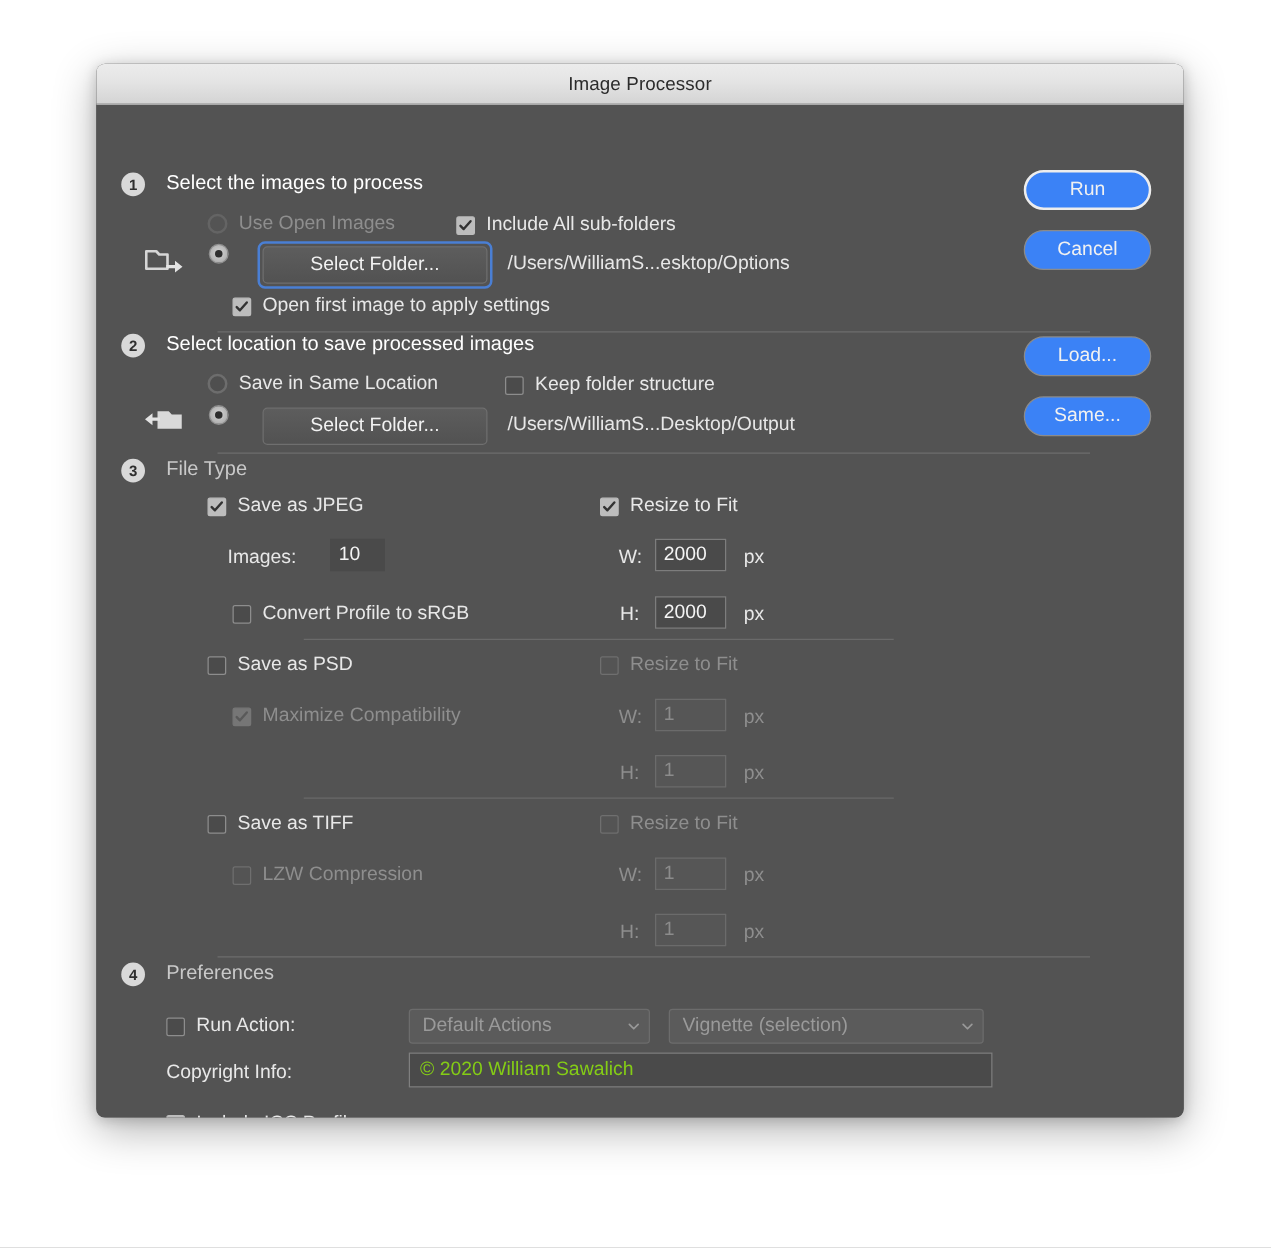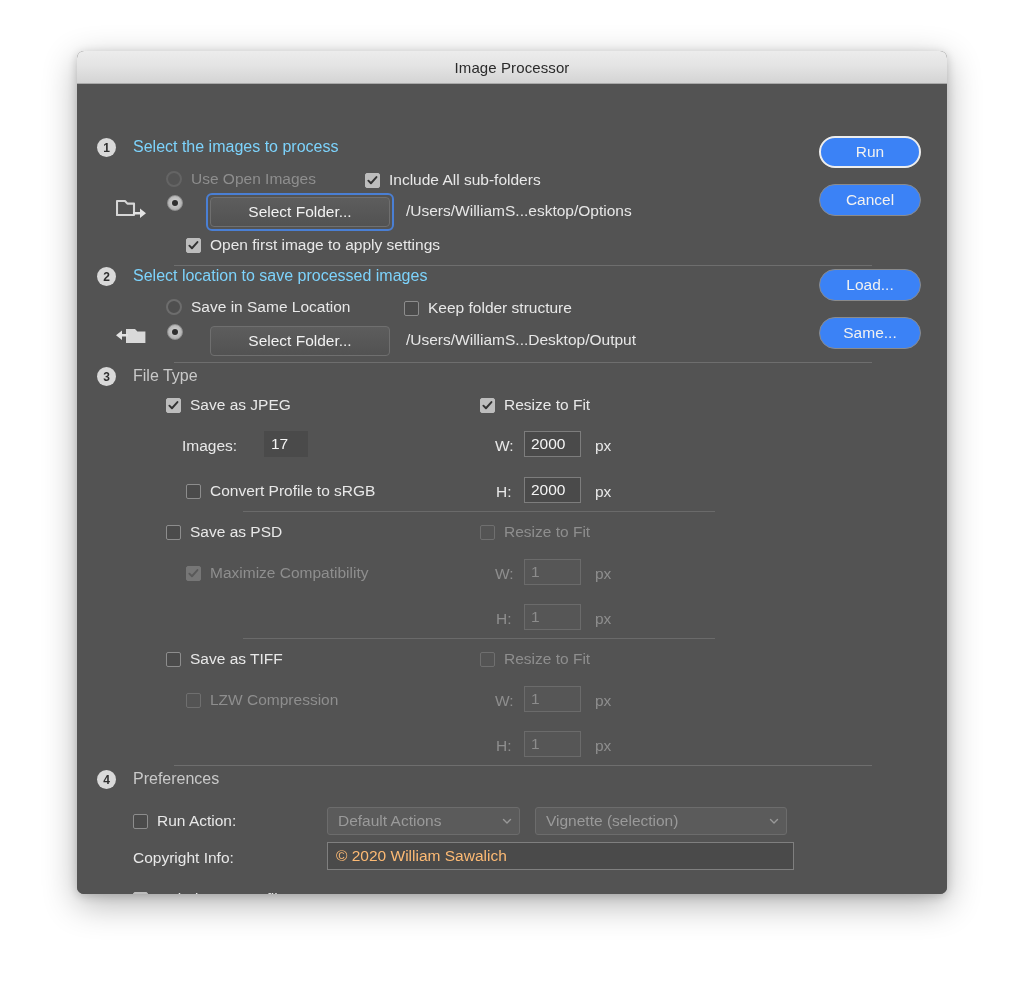--- a/index.html
+++ b/index.html
@@ -33,21 +33,21 @@
   }
   .body {
     position: relative;
     height: 810px;
     background: #535353;
   }
 
   
   .lbl       { font-size: 15.5px; color: #e8e8e8; }
   .lbl.dim   { color: #8e8e8e; }
-  .sec-title { font-size: 16px; color: #7dd3fc; }
+  .sec-title { font-size: 16px; color: #ffffff; }
   .sec-title.dim { color: #c9c9c9; }
 
   
   .badge {
     position: absolute;
     width: 19px; height: 19px; border-radius: 50%;
     background: #d9d9d9; color: #2f2f2f;
     font-size: 12px; font-weight: bold;
     display: flex; align-items: center; justify-content: center;
     line-height: 1;
@@ -130,21 +130,21 @@
     display: flex; align-items: center;
     padding: 0 6px;
   }
   .field.dis { background:#565656; border:1px solid #6b6b6b; color:#8c8c8c; }
   .field.nb { border: 1px solid transparent; background:#4a4a4a; }
 
   .copyfield {
     position:absolute;
     background: #4a4a4a;
     border: 1px solid #7f7f7f;
-    color: #fdba74;
+    color: #84cc16;
     font-size: 15.5px;
     display: flex; align-items: center;
     padding: 0 8px;
   }
 
   .unit { font-size: 15.5px; color:#e8e8e8; margin-left: 7px; }
   .unit.dim { color:#8e8e8e; }
   .wh { font-size: 15.5px; color:#e8e8e8; }
   .wh.dim { color:#8e8e8e; }
 
@@ -269,21 +269,21 @@
       <div class="ctl" style="left:403px; top:312px;">
         <span class="checkbox on">
           <svg class="tick" viewBox="0 0 12 12">
               <path d="M1.5 6.2 L4.3 9 L10.3 2.2" fill="none" stroke="#333" stroke-width="2.1" stroke-linecap="round" stroke-linejoin="round"></path>
             </svg>
         </span>
         <span class="ctl-label lbl">Resize to Fit</span>
       </div>
 
       <span class="lbl" style="position:absolute; left:105px; top:353px;">Images:</span>
-      <div class="field nb" style="position:absolute; left:187px; top:347px; width:44px;">17</div>
+      <div class="field nb" style="position:absolute; left:187px; top:347px; width:44px;">10</div>
 
       <span class="wh" style="position:absolute; left:418px; top:353px;">W:</span>
       <div class="field" style="position:absolute; left:447px; top:347px; width:57px;">2000</div>
       <span class="unit" style="position:absolute; left:511px; top:353px;">px</span>
 
       <div class="ctl" style="left:109px; top:398px;">
         <span class="checkbox off"></span>
         <span class="ctl-label lbl">Convert Profile to sRGB</span>
       </div>
 

